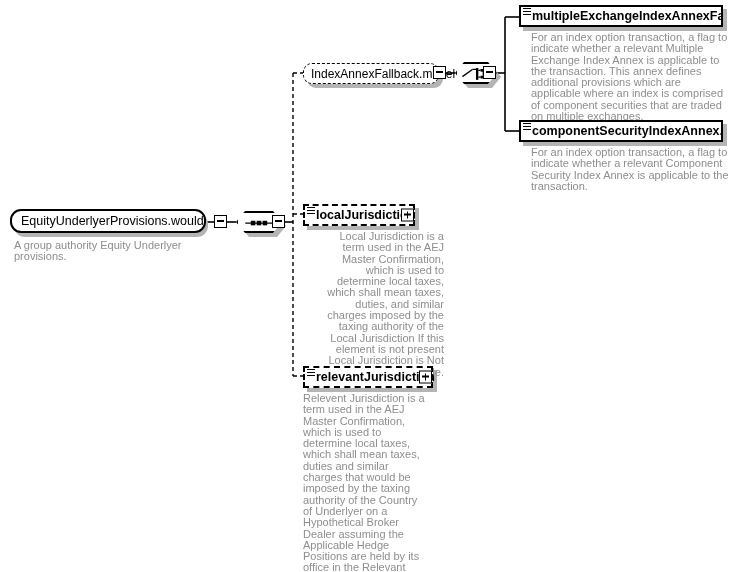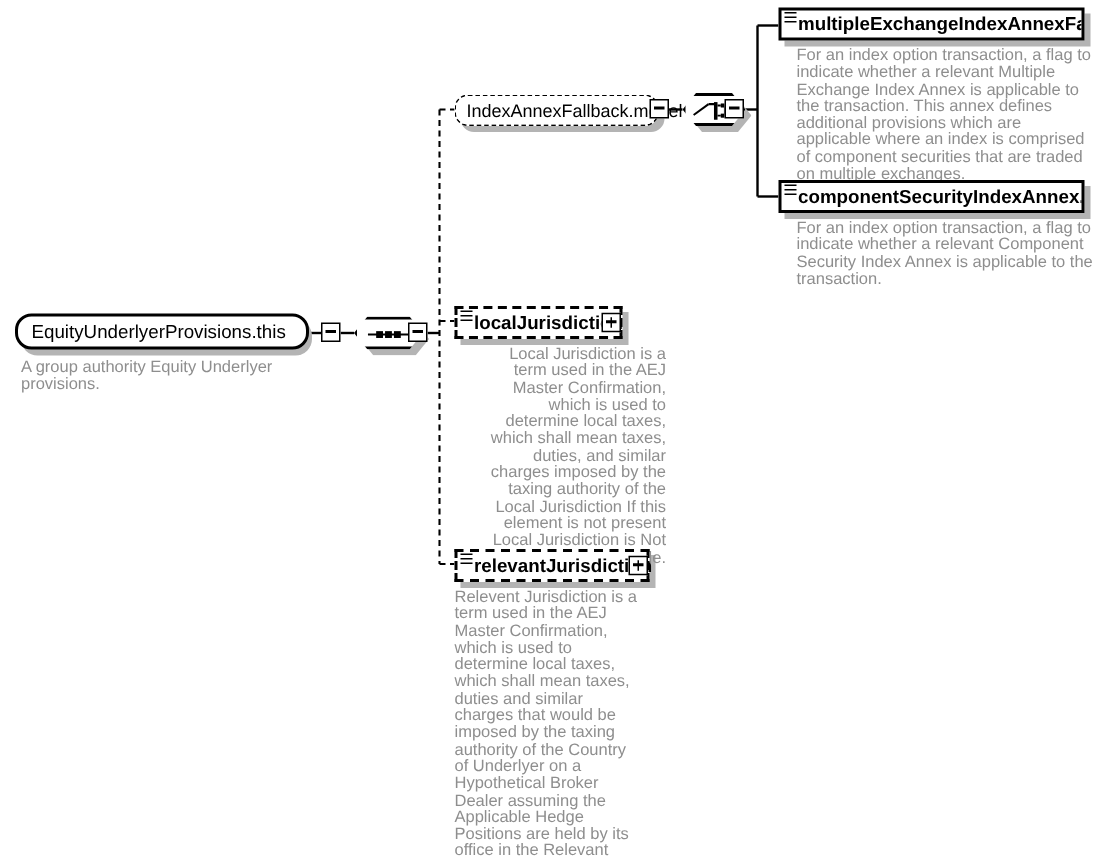--- a/index.html
+++ b/index.html
@@ -189,21 +189,21 @@
     <line x1="472" y1="73" x2="481" y2="73" stroke="#000" stroke-width="1.6"></line>
 
     <line x1="496" y1="73" x2="505" y2="73" stroke="#000" stroke-width="1.6"></line>
     <line x1="505" y1="17" x2="505" y2="131" stroke="#000" stroke-width="1.6"></line>
     <line x1="505" y1="17" x2="519" y2="17" stroke="#000" stroke-width="1.6"></line>
     <line x1="505" y1="131" x2="519" y2="131" stroke="#000" stroke-width="1.6"></line>
   </svg>
 
   <div class="shadow" style="left:14px; top:213px; width:194px; height:24px; border-radius:11px;"></div>
   <div class="node group-node" id="root-node" style="left:10px; top:209px; width:196px;">
-    <span>EquityUnderlyerProvisions.this</span>
+    <span>EquityUnderlyerProvisions.would</span>
   </div>
   <div class="expander standalone" style="left:214px; top:215px;"></div>
 
   <div class="desc" style="left:14px; top:240px; width:175px;">A group authority Equity Underlyer provisions.</div>
 
   <div class="compositor-shadow" style="left:240px; top:215px; width:46px; height:22px;"></div>
   <div class="compositor" style="left:236px; top:211px; width:46px; height:22px;">
     <svg class="comp-inner" viewBox="0 0 46 22">
       <line x1="8" y1="11" x2="38" y2="11" stroke="#000" stroke-width="1.4"></line>
       <rect x="14" y="8.5" width="5" height="5" fill="#000"></rect>

